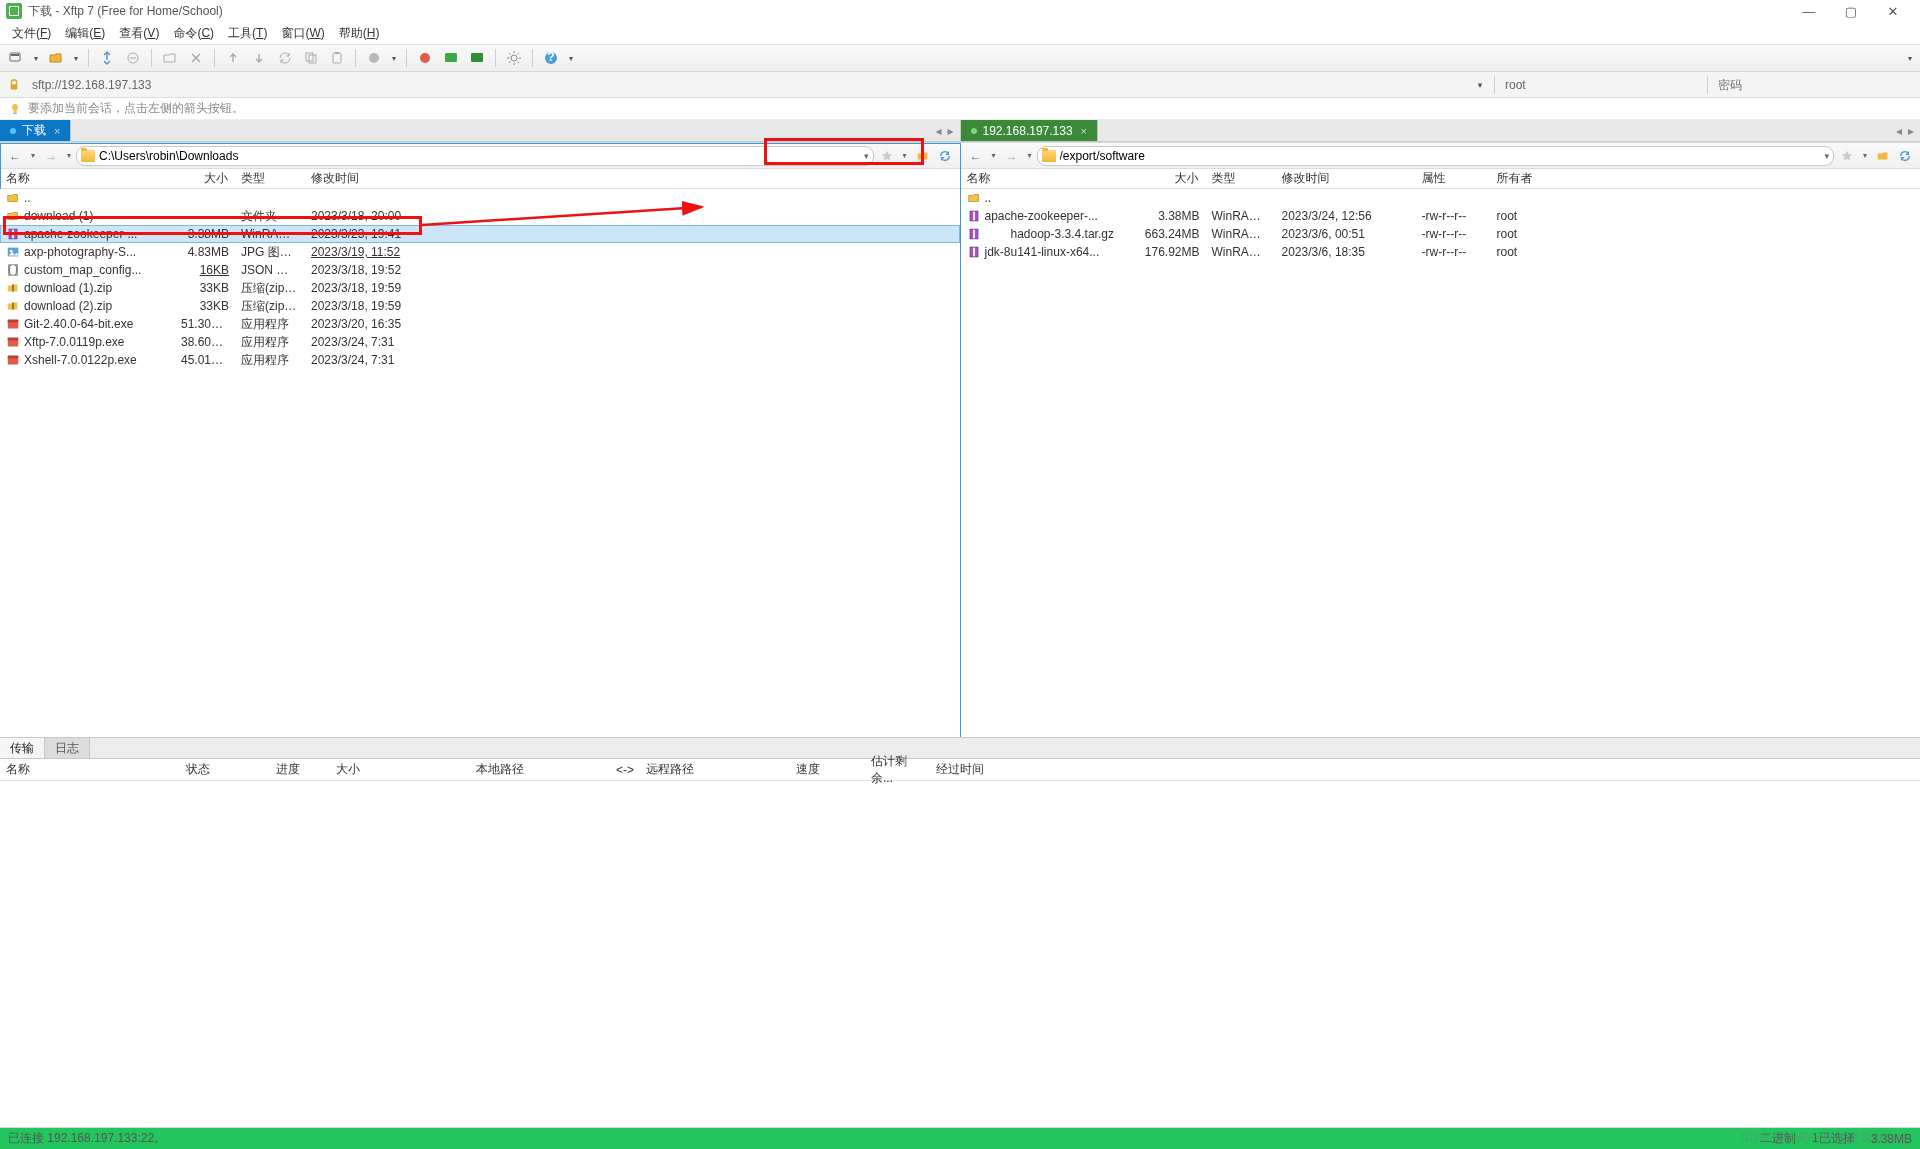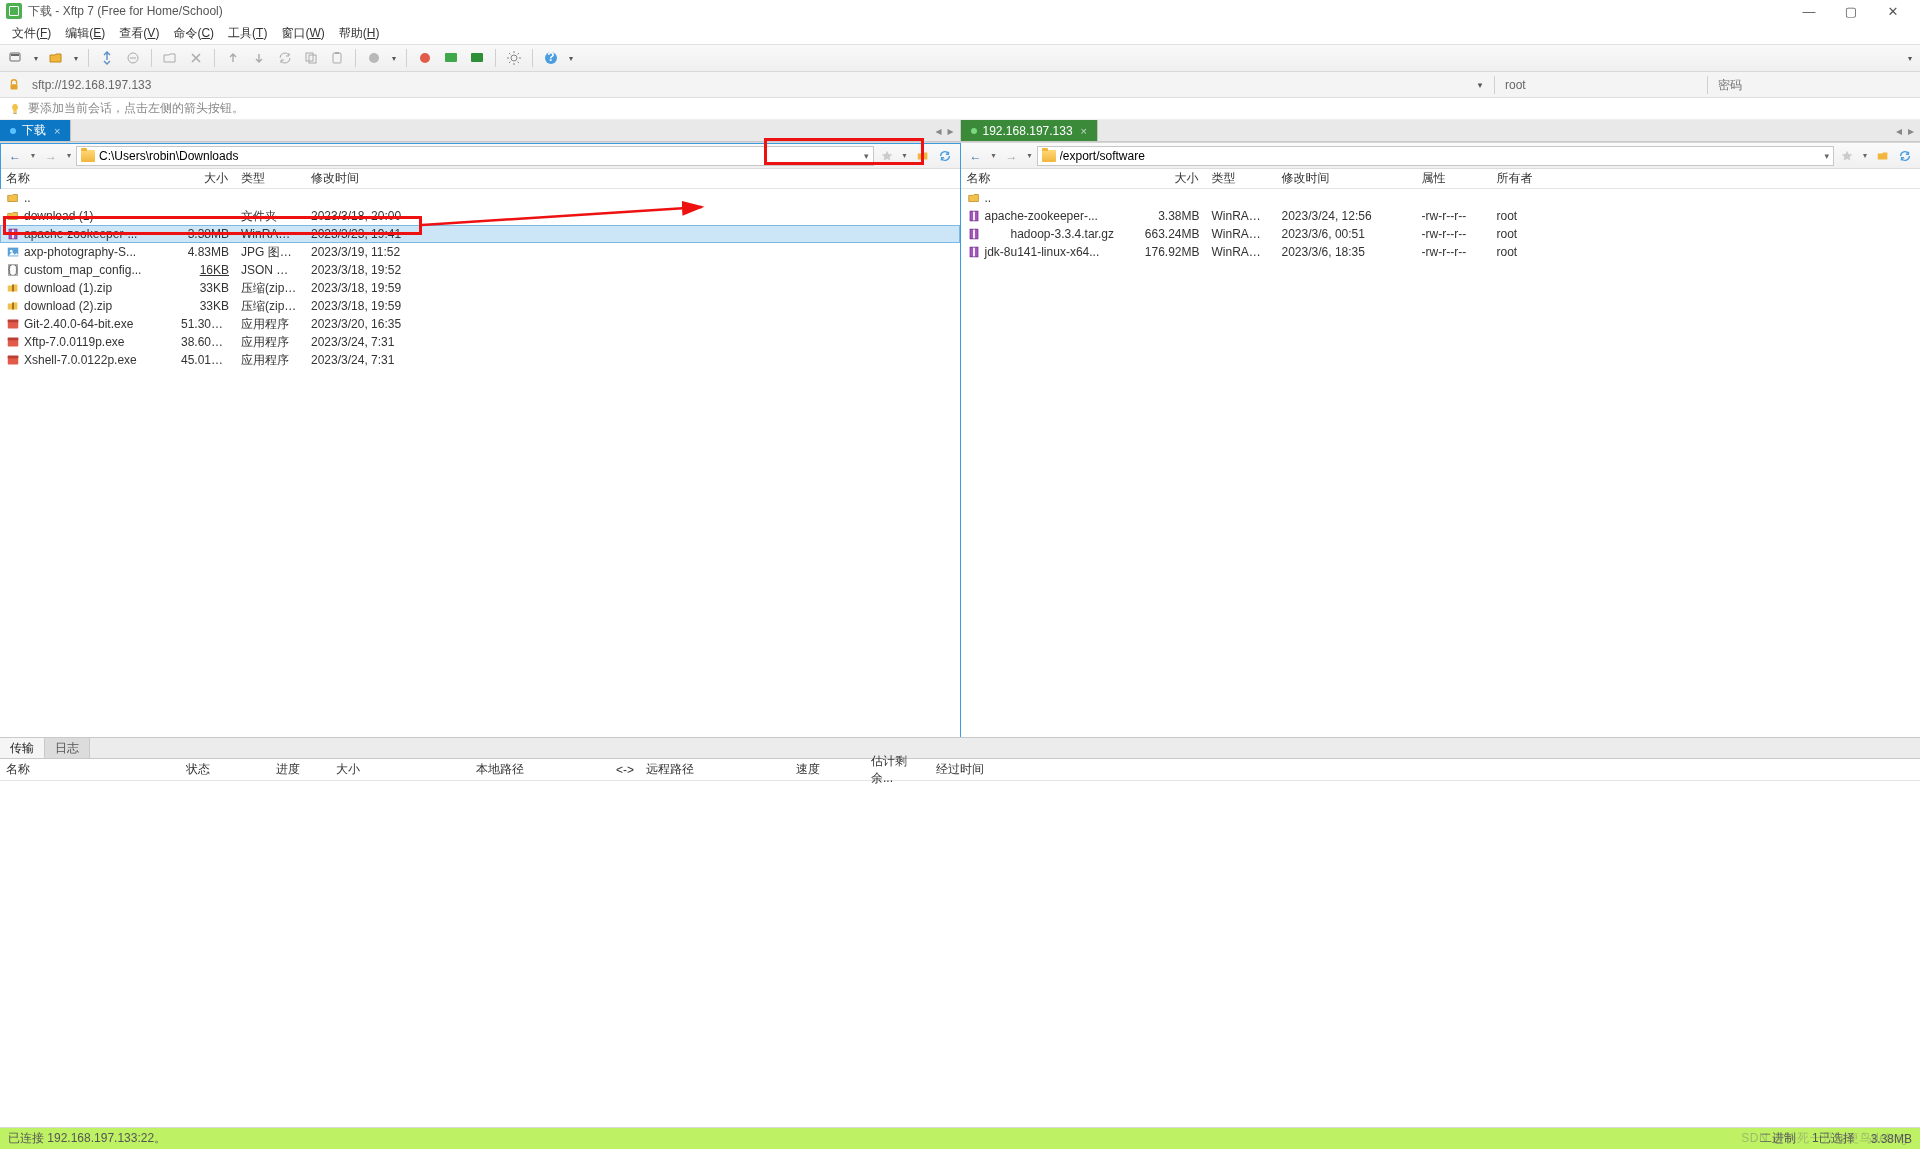--- a/index.html
+++ b/index.html
@@ -38,21 +38,21 @@
 .tab.active-green .dot { background: #7cd87c; }
 .tab .close { margin-left: 2px; opacity: .7; font-size: 11px; }
 .tabnav { margin-left: auto; display: flex; align-items: center; gap: 6px; padding: 0 6px; color: #888; }
 .panes { display: flex; height: 595px; border-top: 1px solid #d7d7d7; }
 .pane { flex: 1; display: flex; flex-direction: column; background: #fff; min-width: 0; }
 .pane.left { border-right: 1px solid #c6c6c6; }
 .navrow { height: 26px; background: linear-gradient(#fafafa,#f0f0f0); border-bottom: 1px solid #dcdcdc; display: flex; align-items: center; padding: 0 4px; gap: 2px; }
 .navbtn { width: 22px; height: 20px; display: flex; align-items: center; justify-content: center; color: #3b6ea5; }
 .navbtn.gray { color: #aaa; }
 .navdrop { font-size: 8px; color: #666; width: 10px; text-align: center; }
-.pathbox { flex: 1; height: 20px; border: 1px solid #c7c7c7; background: #fff; display: flex; align-items: center; padding: 0 4px; gap: 4px; border-radius: 0; min-width: 0; }
+.pathbox { flex: 1; height: 20px; border: 1px solid #c7c7c7; background: #fff; display: flex; align-items: center; padding: 0 4px; gap: 4px; border-radius: 9px; min-width: 0; }
 .pathbox input { border: none; outline: none; flex: 1; font-size: 12px; min-width: 0; }
 .foldicon { width: 14px; height: 12px; background: linear-gradient(#ffd879,#f2b63c); border-radius: 1px; position: relative; flex: none; }
 .foldicon::before { content: ""; position: absolute; top: -2px; left: 0; width: 6px; height: 3px; background: #f2b63c; border-radius: 1px 1px 0 0; }
 .navicons { display: flex; gap: 4px; padding: 0 2px; align-items: center; }
 .navicons .ib { width: 18px; height: 18px; display: flex; align-items: center; justify-content: center; }
 .listhdr { height: 20px; background: #fff; border-bottom: 1px solid #e4e4e4; display: flex; align-items: center; color: #333; }
 .listhdr .col { padding: 0 6px; text-align: left; overflow: hidden; white-space: nowrap; border-right: 1px solid transparent; }
 .listhdr .col.size { text-align: right; }
 .filelist { flex: 1; overflow: auto; background: #fff; position: relative; }
 .filerow { height: 18px; display: flex; align-items: center; padding: 0 0; }
@@ -62,21 +62,21 @@
 .filerow .fico { width: 14px; height: 14px; flex: none; display: flex; align-items: center; justify-content: center; }
 .sel { background: #cce6f7; outline: 1px solid #7cb8e0; outline-offset: -1px; }
 .hl-red { position: absolute; border: 3px solid #e11; pointer-events: none; }
 .arrow-svg { position: absolute; pointer-events: none; }
 .tabstrip2 { height: 22px; background: #ececec; border-top: 1px solid #c9c9c9; border-bottom: 1px solid #c9c9c9; display: flex; align-items: stretch; }
 .tabstrip2 .t2 { padding: 0 10px; display: flex; align-items: center; color: #555; border-right: 1px solid #c9c9c9; background: #dcdcdc; }
 .tabstrip2 .t2.active { background: #f5f5f5; color: #222; }
 .txhdr { height: 22px; background: #fff; border-bottom: 1px solid #e4e4e4; display: flex; align-items: center; }
 .txhdr .tc { padding: 0 6px; }
 .txbody { height: 40px; background: #fff; }
-.statusbar { position: absolute; left: 0; right: 0; bottom: 0; height: 22px; background: #bef264; border-top: 1px solid #d7d7d7; display: flex; align-items: center; padding: 0 8px; color: #555; font-size: 11px; }
+.statusbar { position: absolute; left: 0; right: 0; bottom: 0; height: 22px; background: #22c55e; border-top: 1px solid #d7d7d7; display: flex; align-items: center; padding: 0 8px; color: #555; font-size: 11px; }
 .statusbar .sright { margin-left: auto; display: flex; gap: 16px; align-items: center; }
 .watermark { position: absolute; right: 12px; bottom: 2px; color: rgba(120,120,120,.45); font-size: 12px; letter-spacing: .5px; }
 .pane.left.activepane { outline: 1px solid #3b9be0; outline-offset: -1px; }
 </style>
 </head>
 <body>
 
 <div class="titlebar">
   <div class="ico"></div>
   <div class="title">下载 - Xftp 7 (Free for Home/School)</div>
@@ -340,21 +340,21 @@
               <svg width="14" height="14" viewBox="0 0 16 16">
                 <rect x="2" y="3" width="12" height="10" fill="#5aa0d8"></rect>
                 <circle cx="6" cy="7" r="1.5" fill="#fff"></circle>
                 <path d="M3 12l4-4 3 3 2-2 2 2v1H3z" fill="#fff"></path>
               </svg>
             </span>
             <span>axp-photography-S...</span>
           </div>
           <div class="fcol size" style="width: 60px;">4.83MB</div>
           <div class="fcol" style="width: 70px;">JPG 图片...</div>
-          <div class="fcol" style="width: 160px;">2023/3/19, 11:52</div>
+          <div class="fcol" style="width: 160px; text-decoration: underline;">2023/3/19, 11:52</div>
         </div>
         <div class="filerow">
           <div class="fcol namecell" style="width: 175px;">
             <span class="fico">
               <svg width="14" height="14" viewBox="0 0 16 16">
                 <rect x="3" y="2" width="10" height="12" fill="#fff" stroke="#888"></rect>
                 <text x="8" y="11" text-anchor="middle" font-size="6" fill="#555">{ }</text>
               </svg>
             </span>
             <span>custom_map_config...</span>

